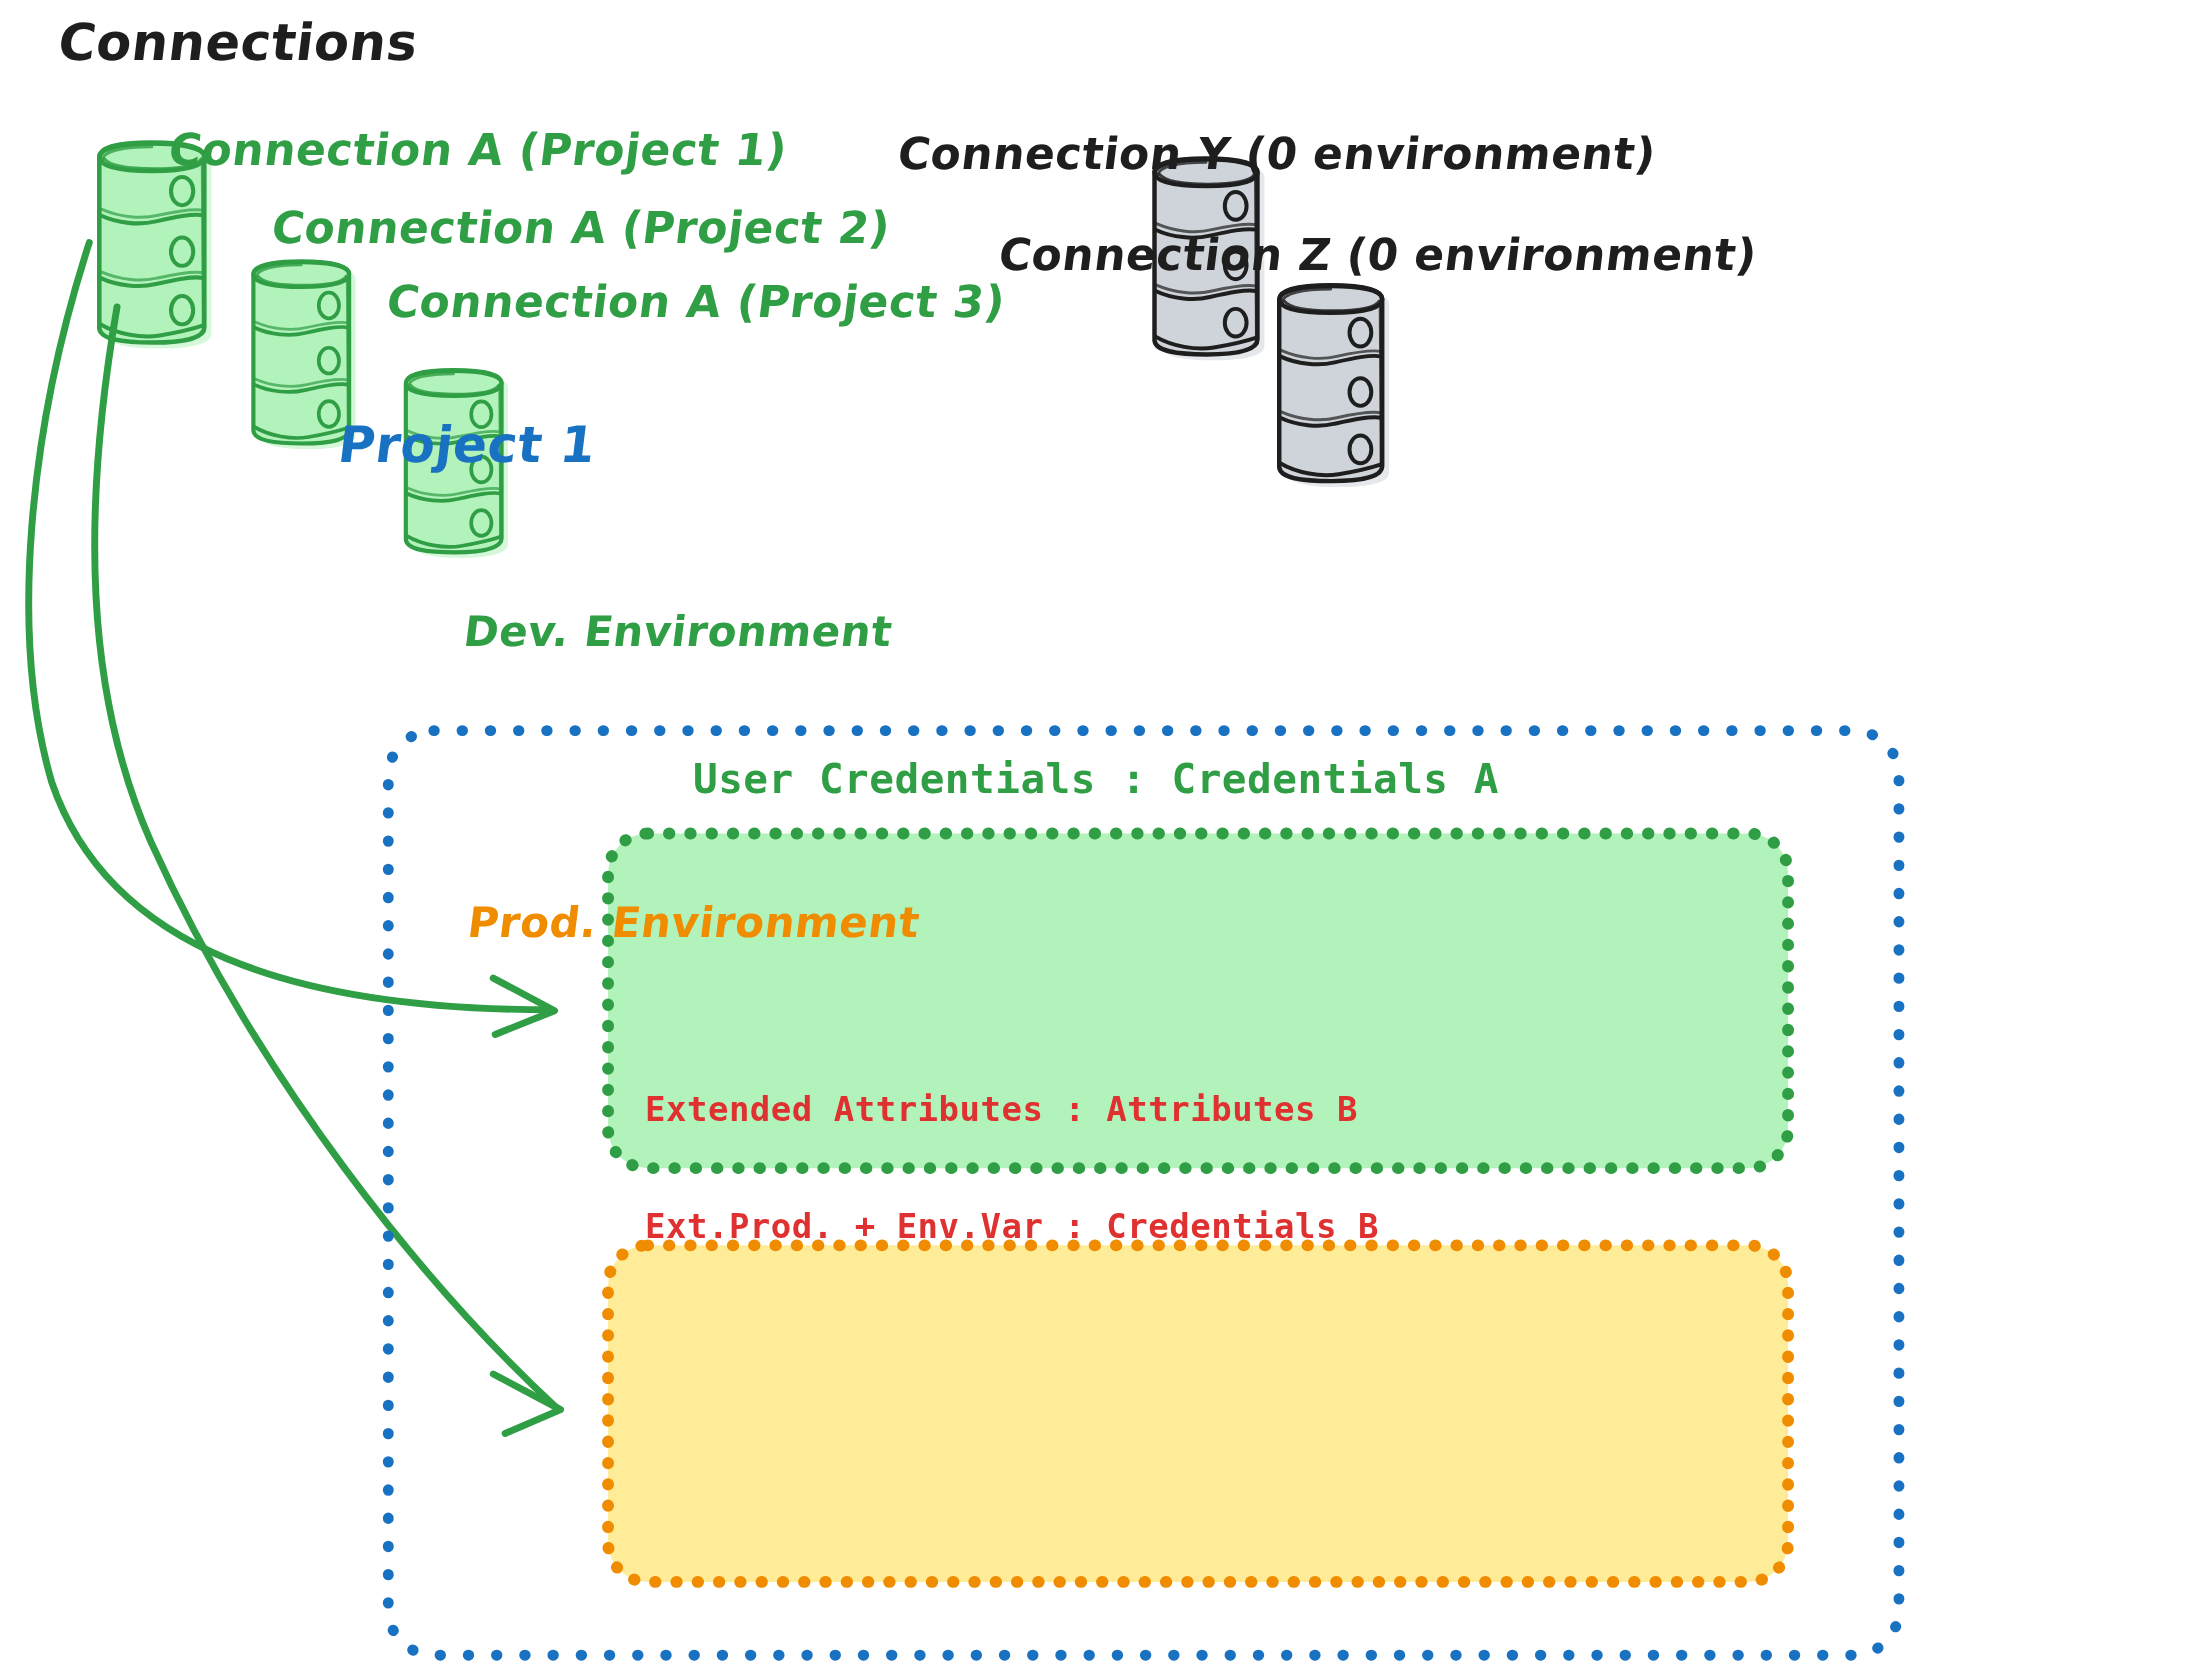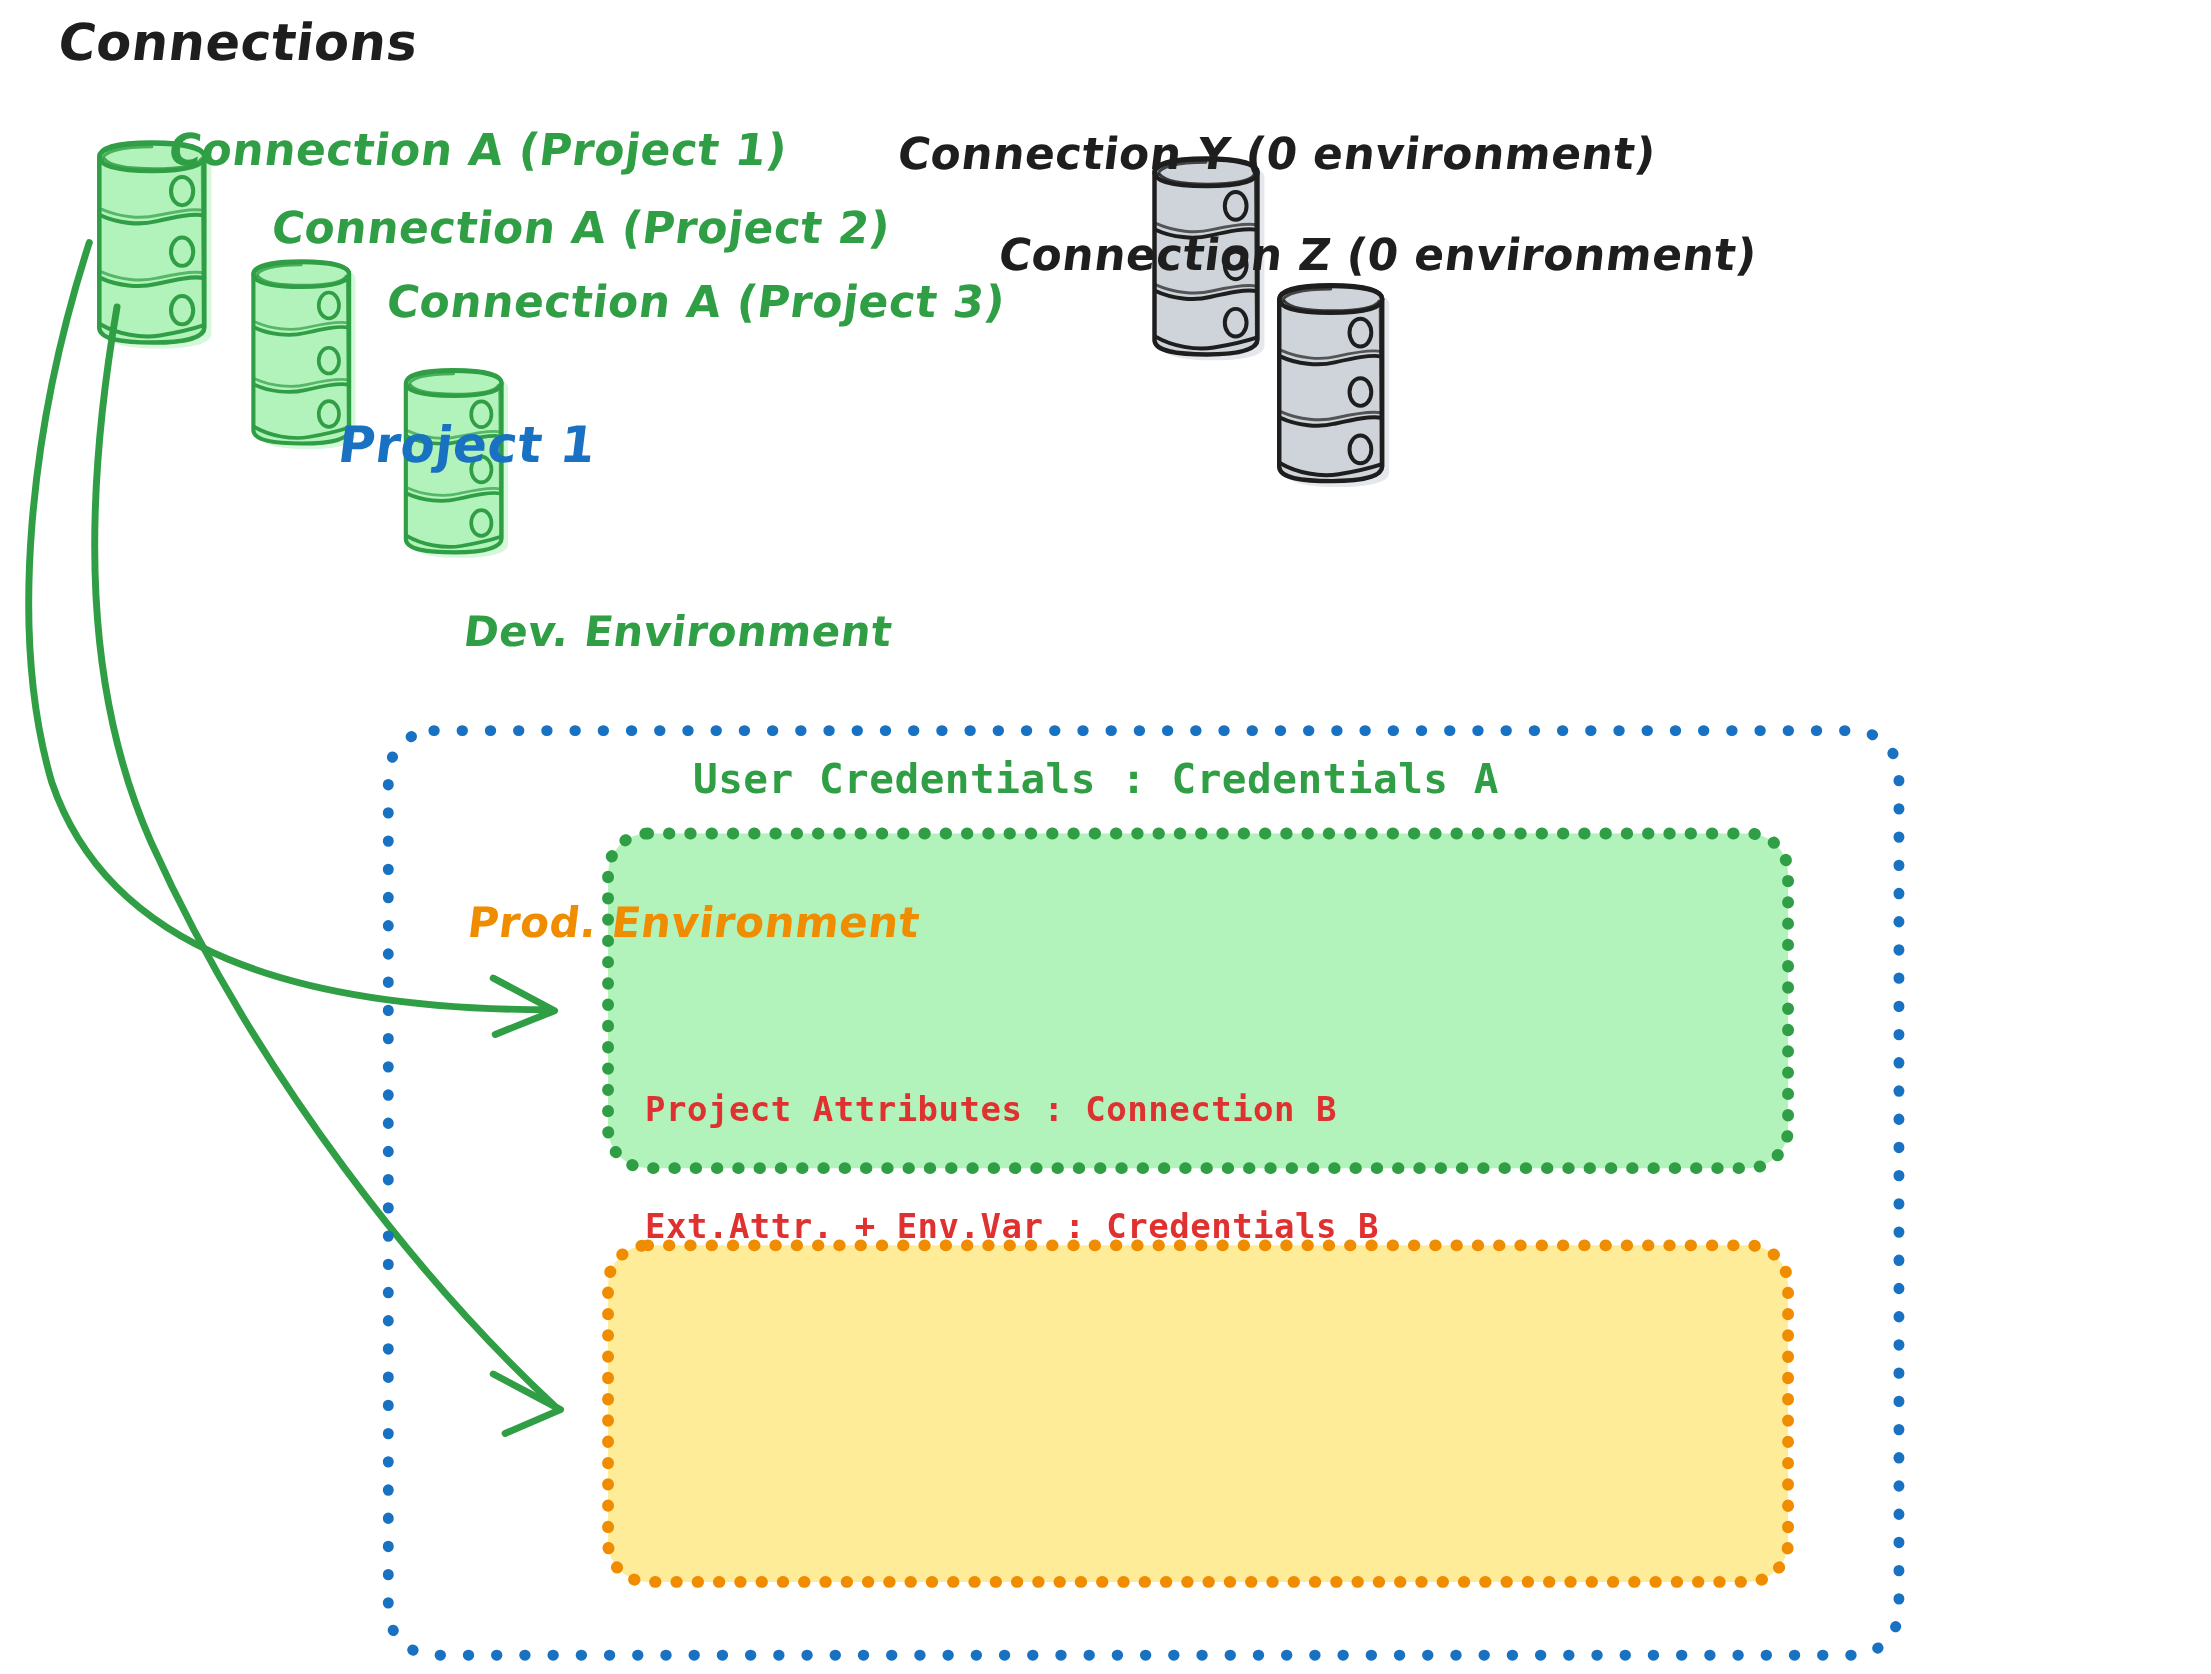--- a/index.html
+++ b/index.html
@@ -177,18 +177,18 @@
 
   <div class="txt hand" id="label-project-1">Project 1</div>
 
   <div class="txt hand" id="label-dev-env">Dev. Environment</div>
 
   <div class="txt mono" id="text-dev-credentials">User Credentials : Credentials A</div>
 
   <div class="txt hand" id="label-prod-env">Prod. Environment</div>
 
   <div class="txt mono" id="text-prod-lines">
-    <span class="row">Project Attributes : Connection B</span>
-    <span class="row">Ext.Attr. + Env.Var : Credentials B</span>
+    <span class="row">Extended Attributes : Attributes B</span>
+    <span class="row">Ext.Prod. + Env.Var : Credentials B</span>
   </div>
 
 </div>
 
 
 </body></html>

